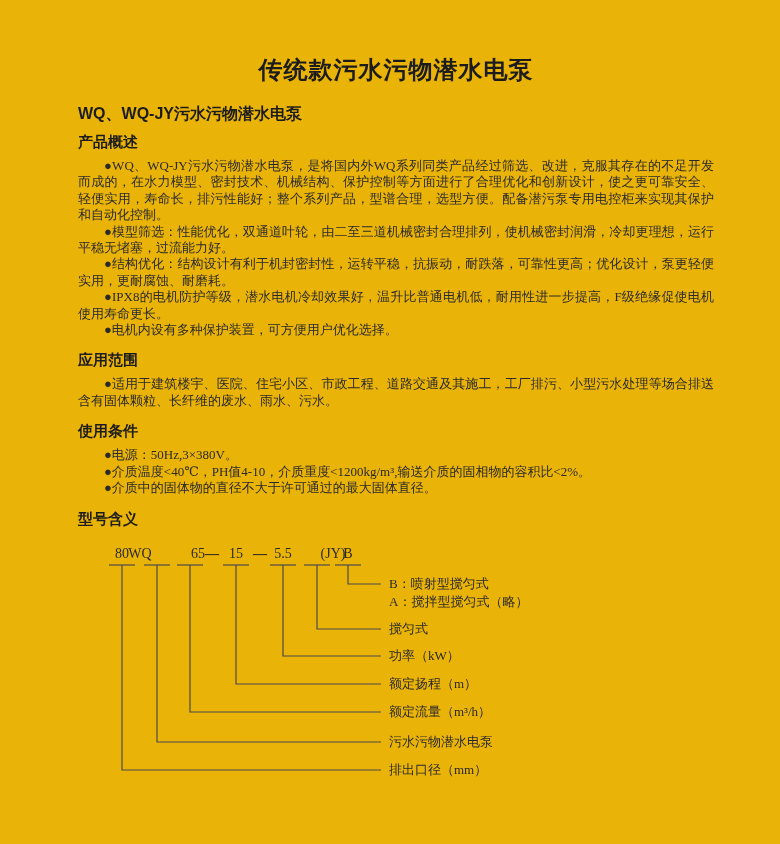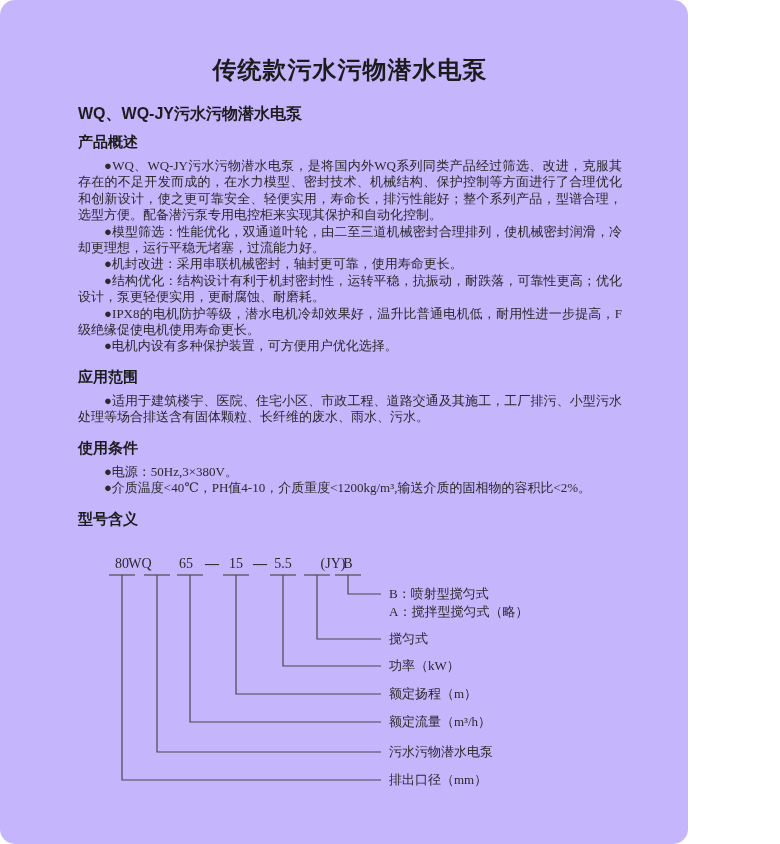--- a/index.html
+++ b/index.html
@@ -1,25 +1,24 @@
 <!DOCTYPE html>
 <html><head>
 <meta charset="utf-8">
 <style>
   * { margin:0; padding:0; box-sizing:border-box; }
   html,body { background:#ffffff; }
   .page {
     position:relative;
-    width:688px;
+    width:780px;
     height:844px;
-    background:#c4b5fd;
+    background:#eab308;
     overflow:hidden;
     color:#262626;
     font-family:"Liberation Serif","DejaVu Serif",serif;
-    border-radius:15px;
   }
   .content { padding:0 66px 0 78px; }
   .doc-title {
     padding-top:56px;
     text-align:center;
     font-family:"Liberation Sans","DejaVu Sans",sans-serif;
     font-weight:bold;
     font-size:24px;
     line-height:28px;
     color:#1c1c1c;
@@ -53,21 +52,21 @@
     font-size:13px;
     line-height:16.6px;
     text-indent:2em;
     color:#2a2a2a;
   }
   
   .diagram {
     position:relative;
     width:780px;
     height:250px;
-    margin-top:24px;
+    margin-top:14px;
   }
   .diagram svg { position:absolute; left:0; top:0; }
   .tok {
     position:absolute;
     top:2px;
     transform:translateX(-50%);
     font-size:14px;
     line-height:16px;
     color:#2a2a2a;
     white-space:nowrap;
@@ -89,31 +88,31 @@
 <div class="page">
   <div class="content">
 
     <div class="doc-title">传统款污水污物潜水电泵</div>
 
     <div class="subtitle">WQ、WQ-JY污水污物潜水电泵</div>
 
     <div class="sec-heading">产品概述</div>
     <p class="body-p">●WQ、WQ-JY污水污物潜水电泵，是将国内外WQ系列同类产品经过筛选、改进，克服其存在的不足开发而成的，在水力模型、密封技术、机械结构、保护控制等方面进行了合理优化和创新设计，使之更可靠安全、轻便实用，寿命长，排污性能好；整个系列产品，型谱合理，选型方便。配备潜污泵专用电控柜来实现其保护和自动化控制。</p>
     <p class="body-p">●模型筛选：性能优化，双通道叶轮，由二至三道机械密封合理排列，使机械密封润滑，冷却更理想，运行平稳无堵塞，过流能力好。</p>
-    <p class="body-p">●机封改进：采用串联机械密封，轴封更可靠，使用寿命更长。</p>
     <p class="body-p">●结构优化：结构设计有利于机封密封性，运转平稳，抗振动，耐跌落，可靠性更高；优化设计，泵更轻便实用，更耐腐蚀、耐磨耗。</p>
     <p class="body-p">●IPX8的电机防护等级，潜水电机冷却效果好，温升比普通电机低，耐用性进一步提高，F级绝缘促使电机使用寿命更长。</p>
     <p class="body-p">●电机内设有多种保护装置，可方便用户优化选择。</p>
 
     <div class="sec-heading spaced">应用范围</div>
     <p class="body-p">●适用于建筑楼宇、医院、住宅小区、市政工程、道路交通及其施工，工厂排污、小型污水处理等场合排送含有固体颗粒、长纤维的废水、雨水、污水。</p>
 
     <div class="sec-heading spaced">使用条件</div>
     <p class="cond-item">●电源：50Hz,3×380V。</p>
     <p class="cond-item">●介质温度&lt;40℃，PH值4-10，介质重度&lt;1200kg/m³,输送介质的固相物的容积比&lt;2%。</p>
+    <p class="cond-item">●介质中的固体物的直径不大于许可通过的最大固体直径。</p>
 
     <div class="sec-heading spaced">型号含义</div>
   </div>
 
   <div class="diagram">
     <svg width="780" height="250" viewBox="0 0 780 250">
       <g stroke="#4a4a4a" stroke-width="1.2" fill="none">
 
         <path d="M109 21 H135"></path>
         <path d="M144 21 H170"></path>
@@ -128,21 +127,21 @@
         <path d="M283 21 V112 H381"></path>
         <path d="M236 21 V140 H381"></path>
         <path d="M190 21 V168 H381"></path>
         <path d="M157 21 V198 H381"></path>
         <path d="M122 21 V226 H381"></path>
       </g>
     </svg>
 
     <span class="tok" style="left:122px">80</span>
     <span class="tok" style="left:140px">WQ</span>
-    <span class="tok" style="left:186px">65</span>
+    <span class="tok" style="left:198px">65</span>
     <span class="tok dash" style="left:212px">—</span>
     <span class="tok" style="left:236px">15</span>
     <span class="tok dash" style="left:260px">—</span>
     <span class="tok" style="left:283px">5.5</span>
     <span class="tok" style="left:333px">(JY)</span>
     <span class="tok" style="left:348px">B</span>
 
     <span class="lbl" style="top:40px">B：喷射型搅匀式</span>
     <span class="lbl" style="top:58px">A：搅拌型搅匀式（略）</span>
     <span class="lbl" style="top:85px">搅匀式</span>

